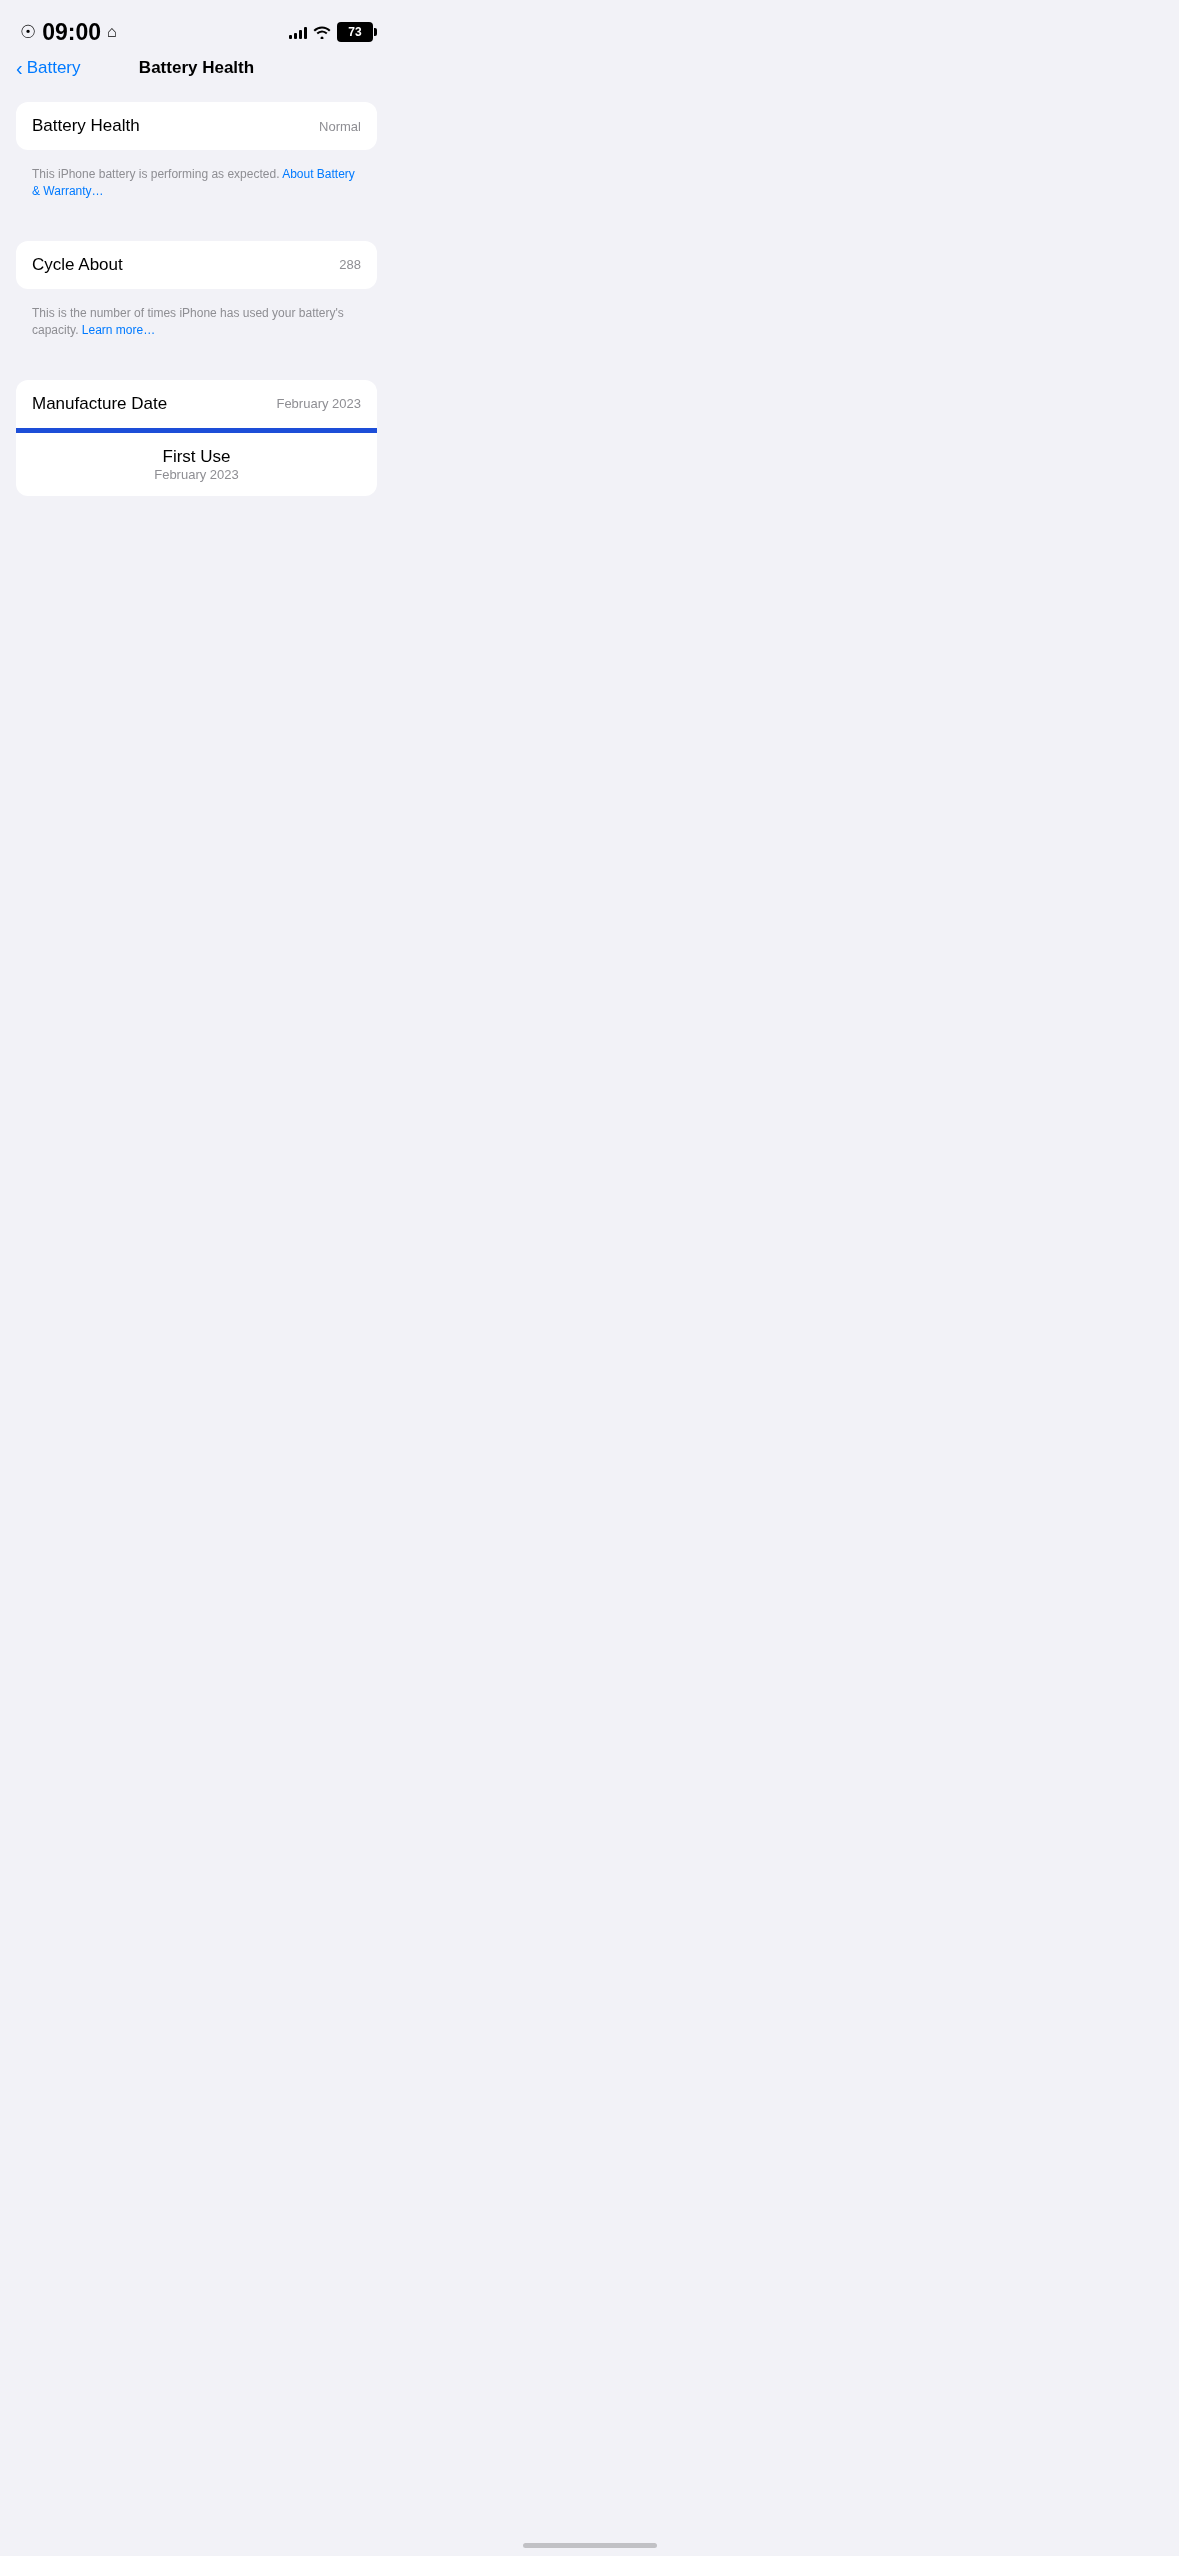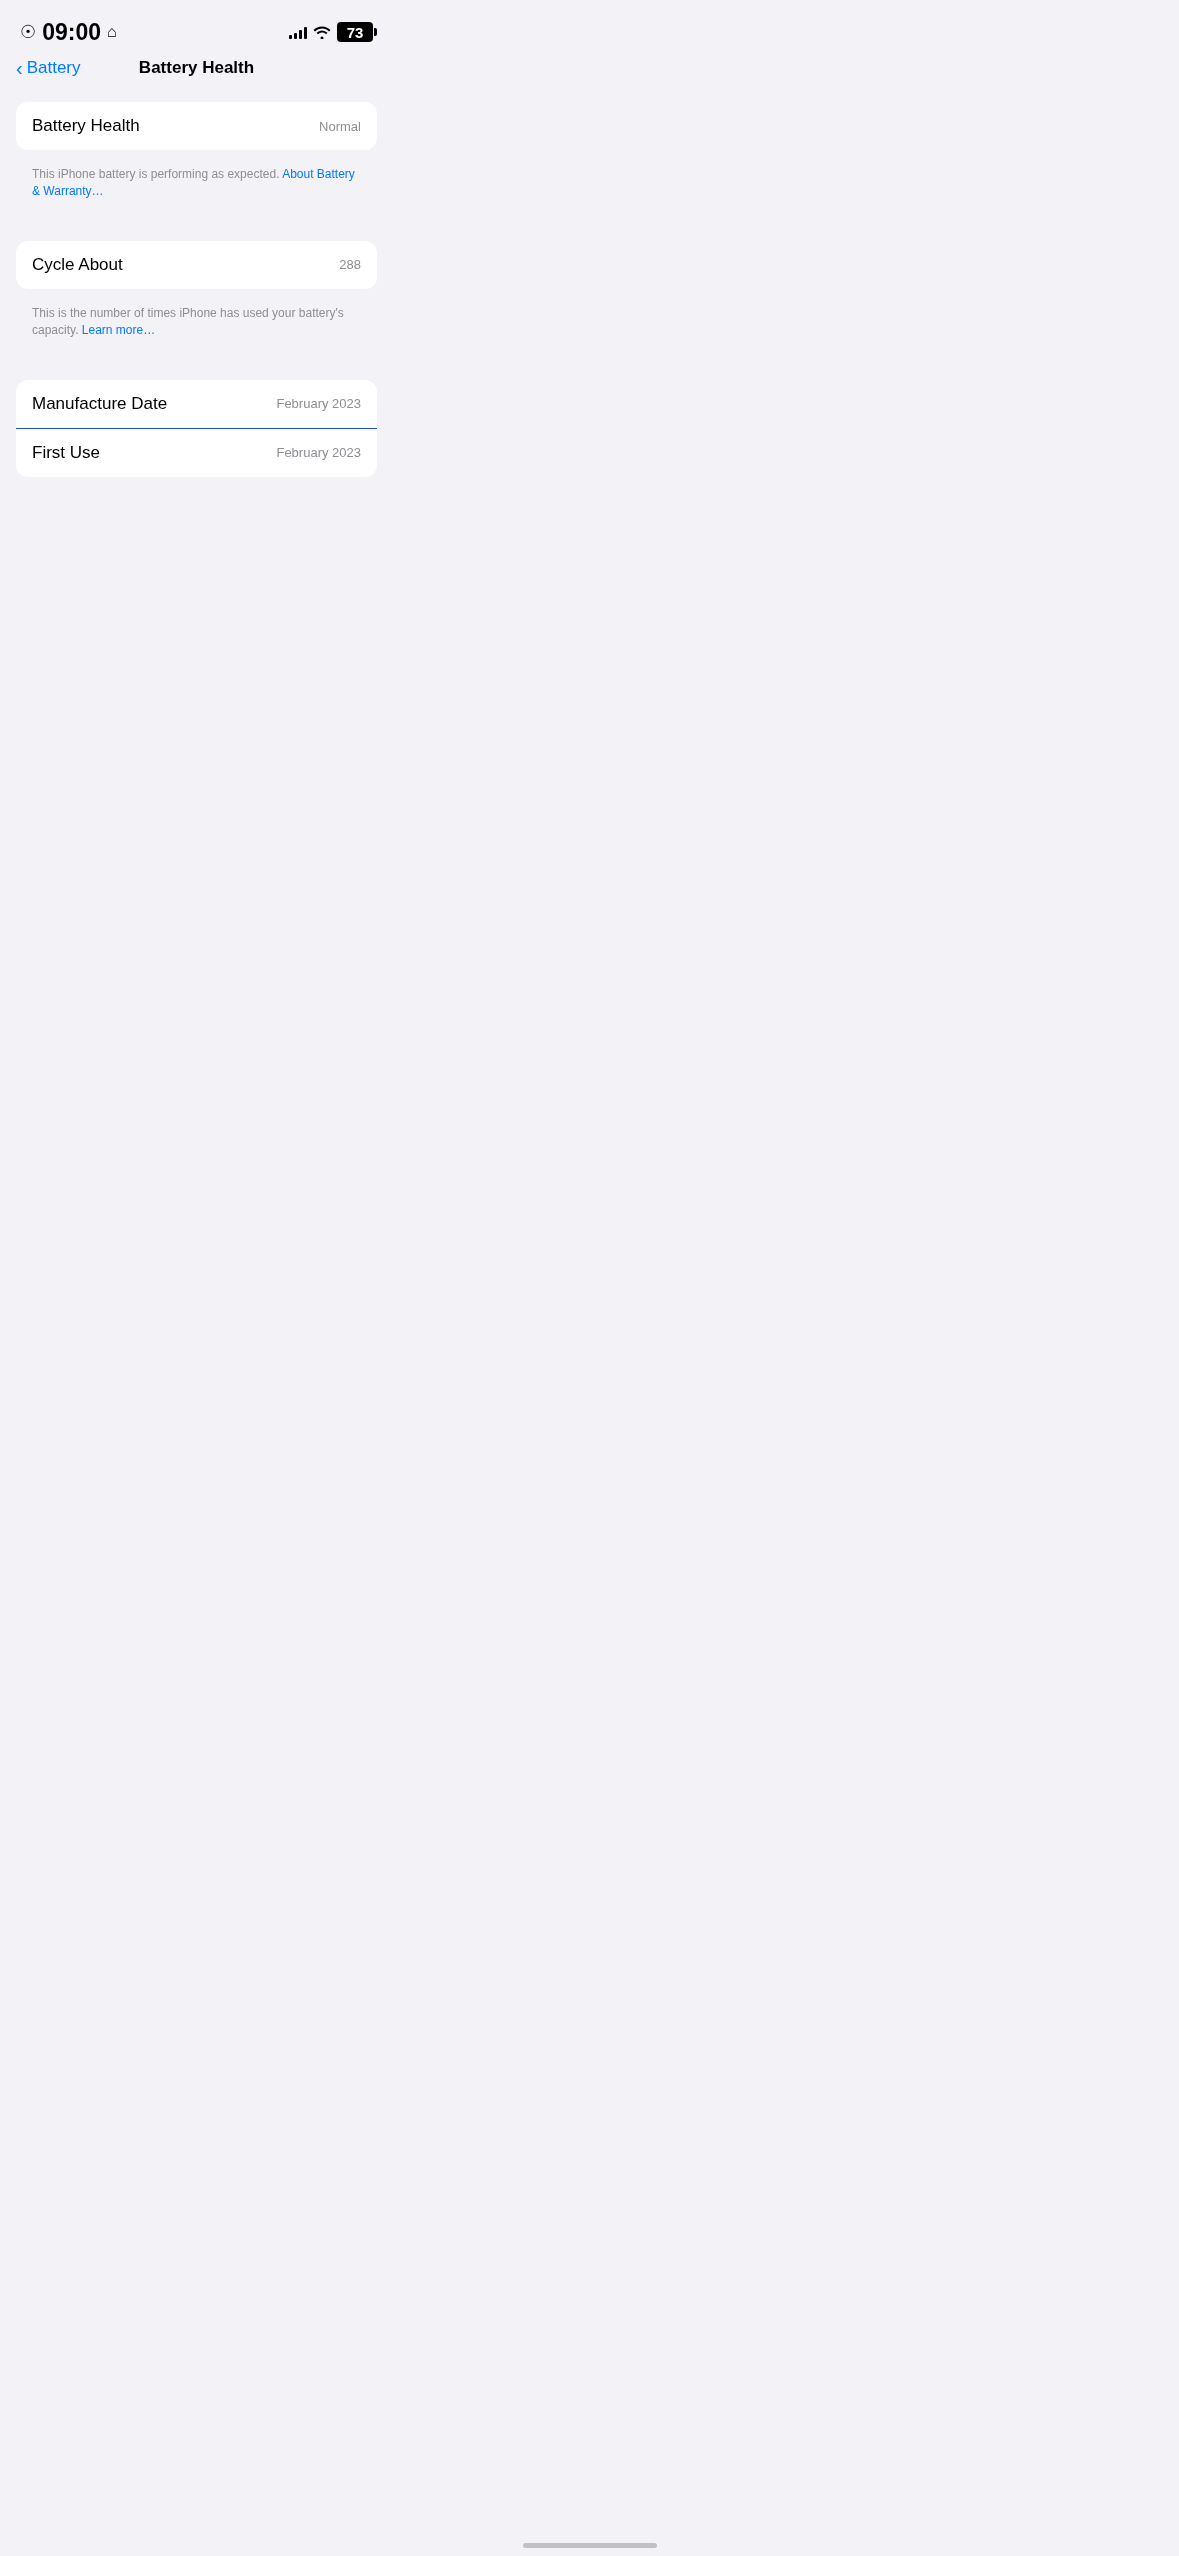--- a/index.html
+++ b/index.html
@@ -58,21 +58,21 @@
       border-radius: 1px;
       width: 3px;
     }
 
     .battery-icon {
       display: flex;
       align-items: center;
       background: #000;
       border-radius: 4px;
       padding: 2px 5px;
-      font-size: 15px;
+      font-size: 12px;
       font-weight: 700;
       color: #fff;
       position: relative;
       height: 20px;
       min-width: 36px;
       justify-content: center;
     }
 
     .battery-icon::after {
       content: '';
@@ -138,21 +138,22 @@
     }
 
     .card-row {
       display: flex;
       justify-content: space-between;
       align-items: center;
       padding: 14px 16px;
     }
 
     .card-row + .card-row {
-      border-top: 1px solid #1d4ed8;
+      border-top: 5px solid #1d4ed8;
+      flex-direction: column;
     }
 
     .card-label {
       font-size: 17px;
       font-weight: 400;
       color: #000;
     }
 
     .card-value {
       font-size: 13px;

